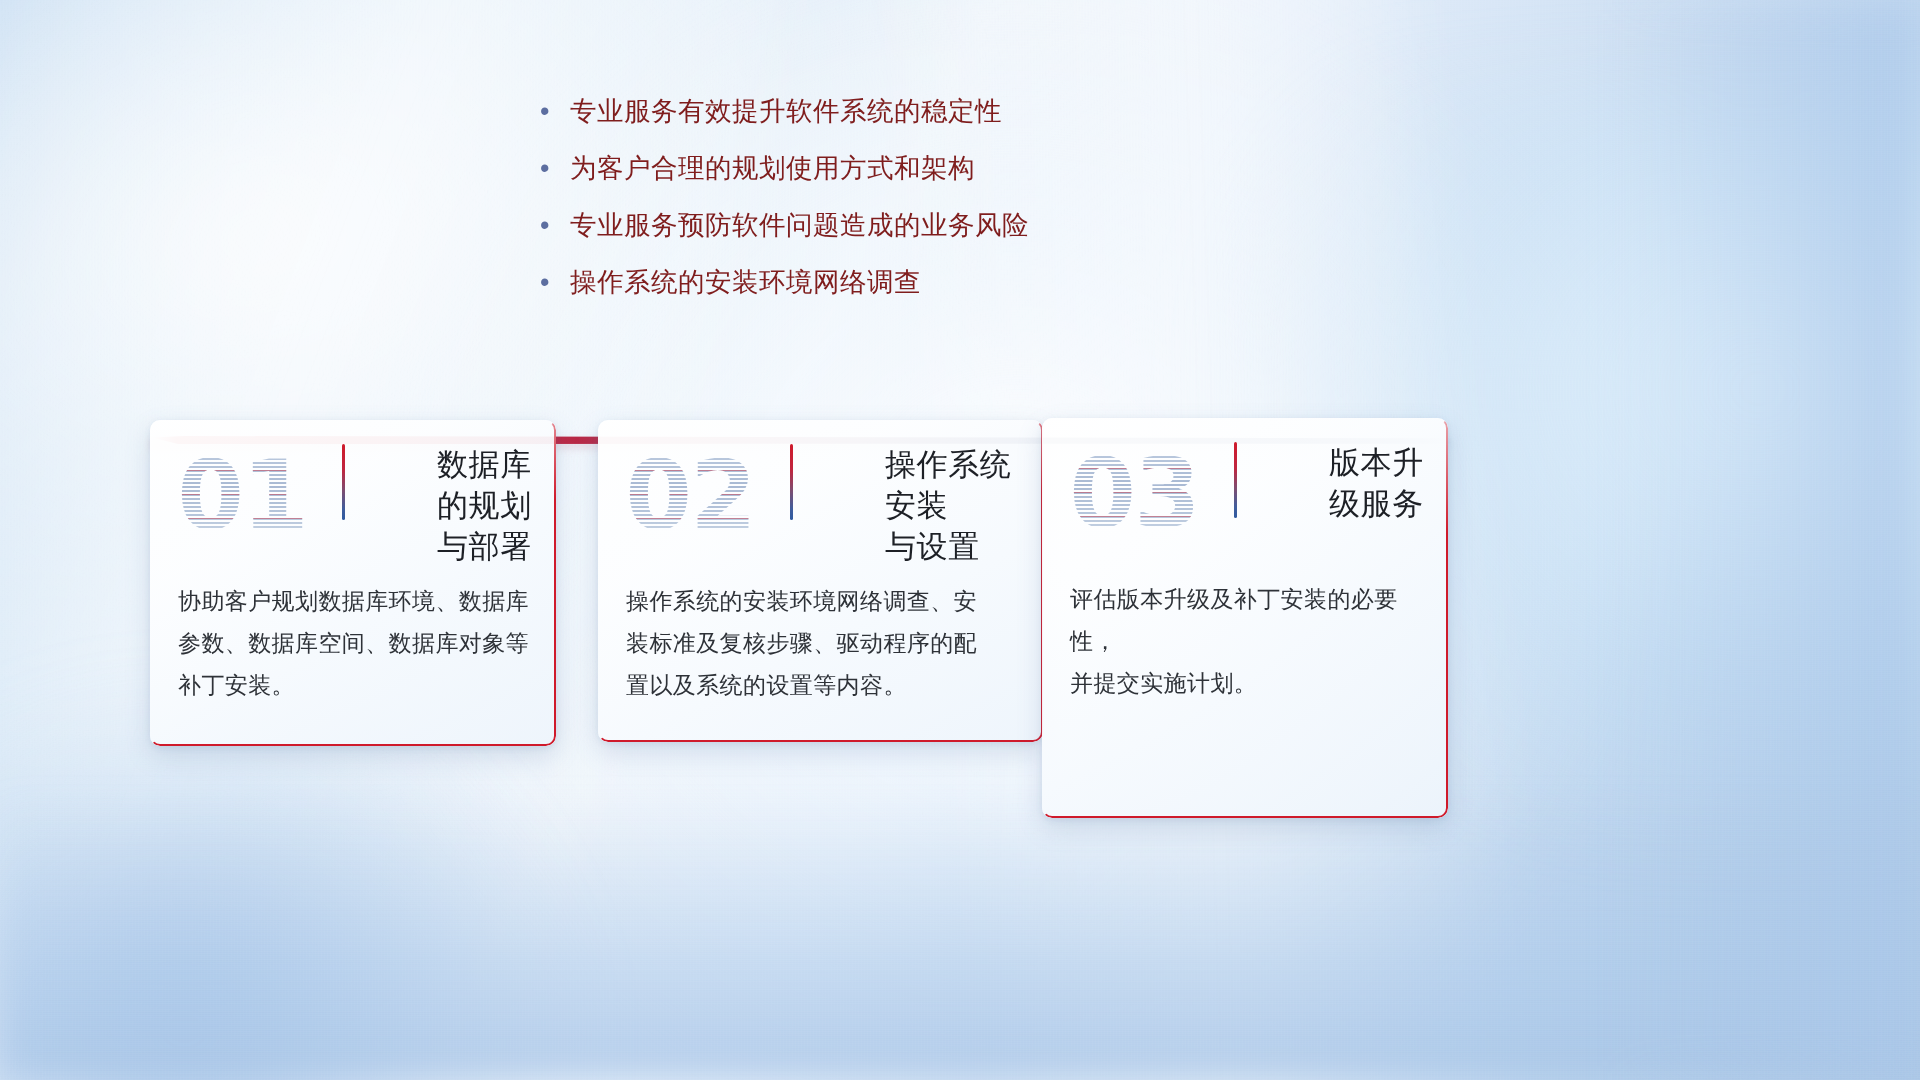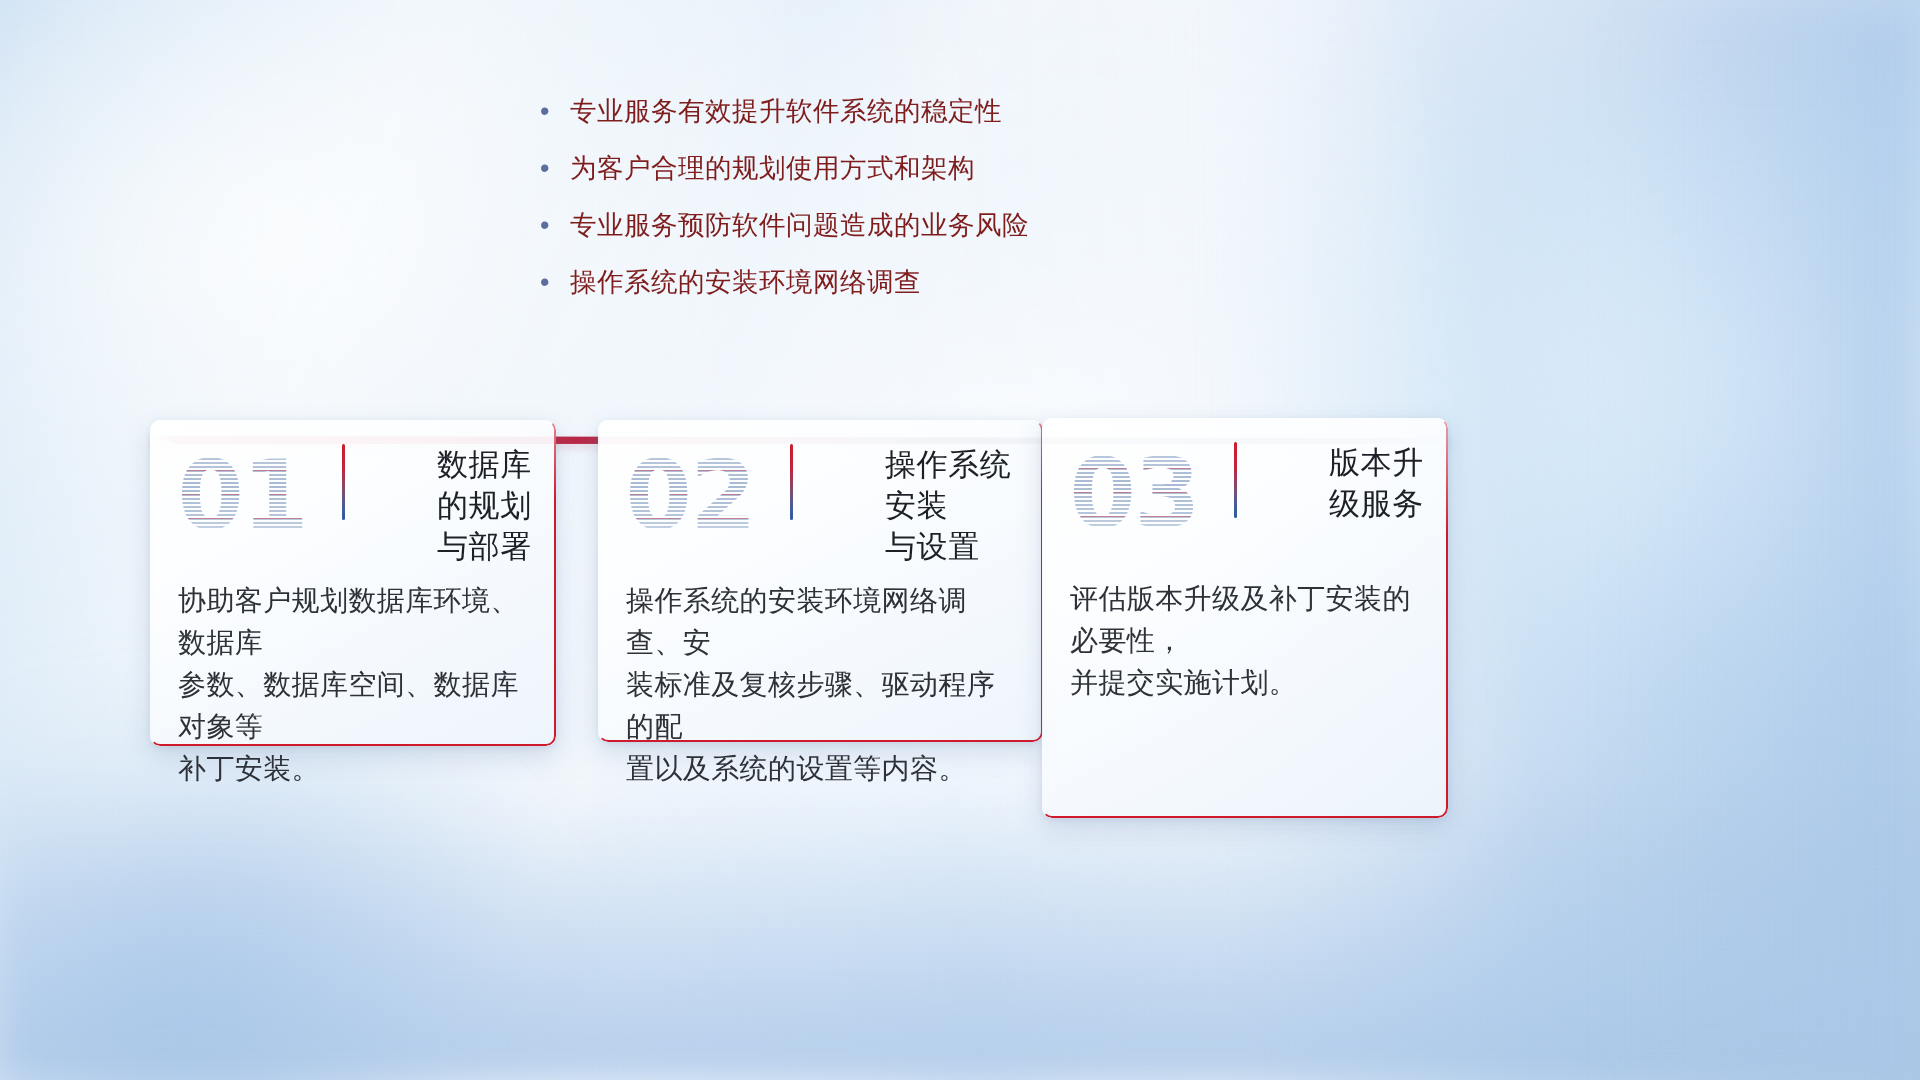--- a/index.html
+++ b/index.html
@@ -199,21 +199,21 @@
     font-size:31px;line-height:41px;
     color:#1d2026;font-weight:500;
     letter-spacing:.6px;
     padding-right:14px;
     margin-left:42px;
   }
   .card-title .t-line{display:block;}
 
   .card-body{
     position:absolute;left:28px;right:22px;top:160px;
-    font-size:28px;line-height:42px;
+    font-size:23px;line-height:42px;
     color:#2e3238;letter-spacing:.4px;
     font-weight:400;
   }
   .card-body .b-line{display:block;}
 </style>
 </head>
 <body>
 
 <div class="bg">
   <div class="bg-base"></div>

